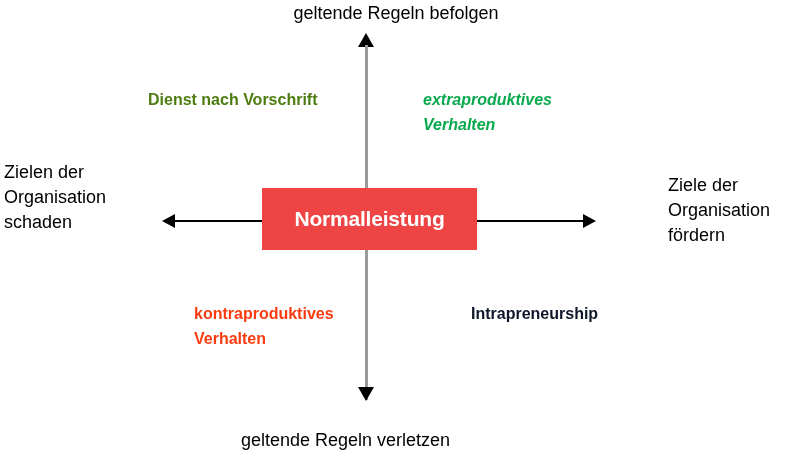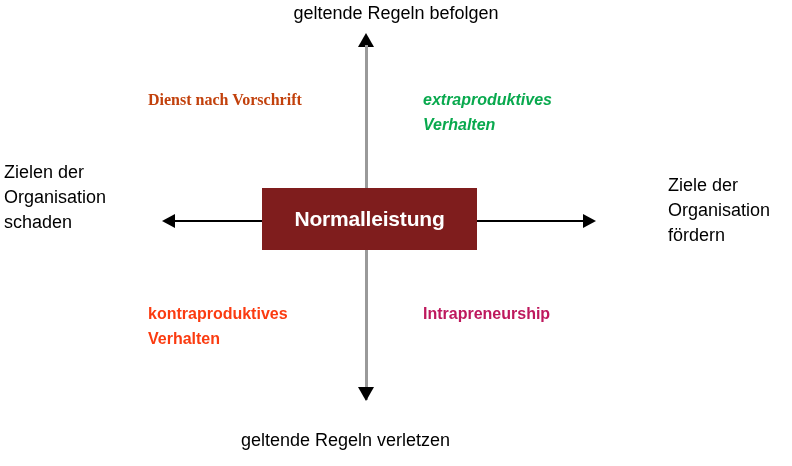--- a/index.html
+++ b/index.html
@@ -133,21 +133,21 @@
     border-left: 13px solid #000000;
   }
 
   
   #center-box {
     position: absolute;
     left: 262px;
     top: 188px;
     width: 215px;
     height: 62px;
-    background: #7f1d1d;
+    background: #ef4444;
     display: flex;
     align-items: center;
     justify-content: center;
   }
   #center-box-label {
     color: #ffffff;
     font-size: 21px;
     font-weight: bold;
     letter-spacing: -0.2px;
   }
@@ -171,27 +171,27 @@
   <div class="axis-label" id="label-bottom">geltende Regeln verletzen</div>
 
   <div class="axis-label" id="label-left">Zielen der
 Organisation
 schaden</div>
 
   <div class="axis-label" id="label-right">Ziele der
 Organisation
 fördern</div>
 
-  <div class="quadrant-label" id="quad-tl" style="color: #c2410c; font-family: Liberation Serif, serif;">Dienst nach Vorschrift</div>
+  <div class="quadrant-label" id="quad-tl" style="color: #4d7c0f;">Dienst nach Vorschrift</div>
 
   <div class="quadrant-label" id="quad-tr" style="color: rgb(9, 169, 78);">extraproduktives
 Verhalten</div>
 
-  <div class="quadrant-label" id="quad-bl" style="color: rgb(251, 59, 16);">kontraproduktives
+  <div class="quadrant-label" id="quad-bl" style="color: rgb(251, 59, 16); margin-left: 46px;">kontraproduktives
 Verhalten</div>
 
-  <div class="quadrant-label" id="quad-br" style="color: #be185d;">Intrapreneurship</div>
+  <div class="quadrant-label" id="quad-br" style="color: #0f172a; margin-left: 48px;">Intrapreneurship</div>
 
   <div id="center-box">
     <span id="center-box-label">Normalleistung</span>
   </div>
 
 </div>
 
 </body></html>

